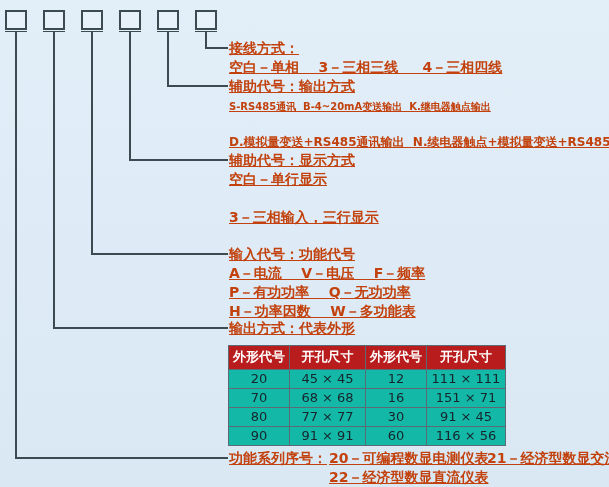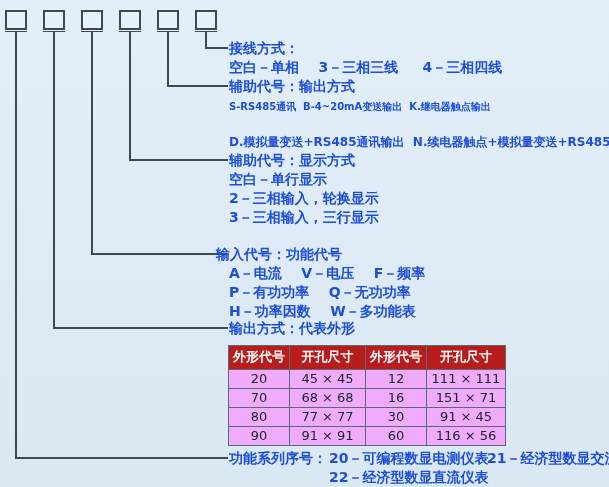--- a/index.html
+++ b/index.html
@@ -19,44 +19,45 @@
     border:2px solid #3c4a52;background:#e7f1fa;box-sizing:border-box;
   }
 
   
   #leaders{position:absolute;left:0;top:0;width:609px;height:487px;}
 
   
   .tline{
     position:absolute;
     font-size:14px;
-    color:#1d4ed8;
+    color:#c2410c;
     white-space:pre;
     line-height:15px;
     letter-spacing:0px;
+    text-decoration:underline;
   }
   .thead{font-weight:bold;}
   .tsub{font-weight:bold;text-align:right;}
   .tsmall{font-size:10px;font-weight:bold;}
   .tnarrow{font-size:12px;font-weight:bold;}
 
   
   #spec-table{
     position:absolute;left:228px;top:345px;
     border-collapse:collapse;
     border:1px solid #5c6b73;
   }
   #spec-table td,#spec-table th{
     border:1px solid #5c6b73;
     text-align:center;
     font-size:13px;
     color:#17242c;
     font-family:"DejaVu Sans","Liberation Sans",sans-serif;
     padding:1px 0 2px 0;
-    background:#f0abfc;
+    background:#14b8a6;
     font-weight:normal;
   }
   #spec-table th{
     background:#b91c1c;
     color:#ffffff;
     font-weight:bold;
     font-size:13px;
     padding:2px 0 3px 0;
   }
   .c-code{width:60px;}
@@ -104,24 +105,23 @@
 
   <div class="tline thead" style="left:229px;top:41px;">接线方式：</div>
   <div class="tline tsub" style="left:229px;top:60px;">空白－单相    3－三相三线     4－三相四线</div>
 
   <div class="tline thead" style="left:229px;top:79px;">辅助代号：输出方式</div>
   <div class="tline tsmall" style="left:229px;top:99px;">S-RS485通讯  B-4~20mA变送输出  K.继电器触点输出</div>
   <div class="tline tnarrow" style="left:229px;top:135px;">D.模拟量变送+RS485通讯输出  N.续电器触点+模拟量变送+RS485通讯输出</div>
 
   <div class="tline thead" style="left:229px;top:153px;">辅助代号：显示方式</div>
   <div class="tline tsub" style="left:229px;top:172px;">空白－单行显示</div>
-  <div class="tline tsub" style="left:229px;top:191px;">2－三相输入，轮换显示</div>
   <div class="tline tsub" style="left:229px;top:210px;">3－三相输入，三行显示</div>
 
-  <div class="tline thead" style="left:216px;top:247px;text-align:right;">输入代号：功能代号</div>
+  <div class="tline thead" style="left:229px;top:247px;text-align:right;">输入代号：功能代号</div>
   <div class="tline tsub" style="left:229px;top:266px;">A－电流    V－电压    F－频率</div>
   <div class="tline tsub" style="left:229px;top:285px;">P－有功功率    Q－无功功率</div>
   <div class="tline tsub" style="left:229px;top:304px;">H－功率因数    W－多功能表</div>
 
   <div class="tline thead" style="left:229px;top:321px;">输出方式：代表外形</div>
 
   <table id="spec-table">
     <thead>
       <tr>
         <th class="c-code">外形代号</th>

